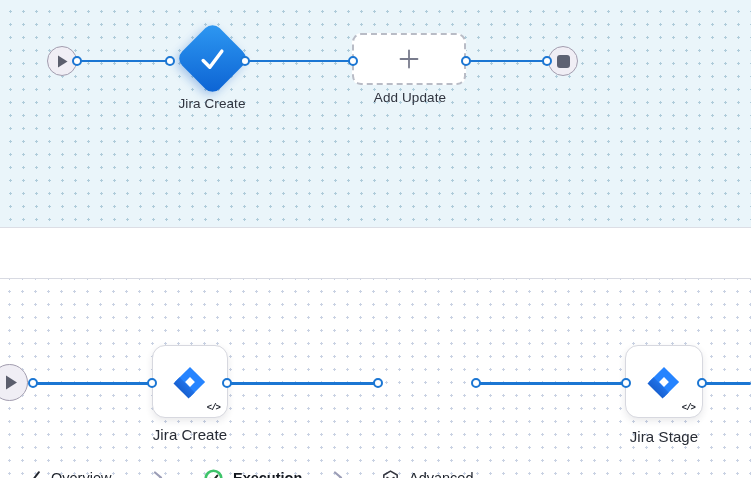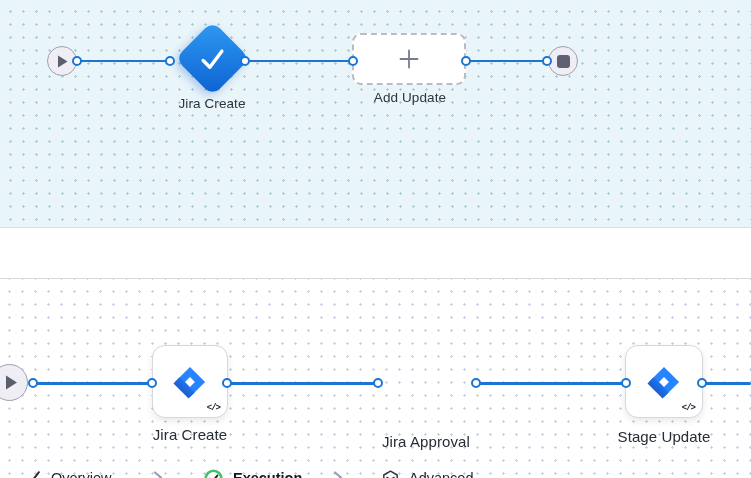--- a/index.html
+++ b/index.html
@@ -197,31 +197,30 @@
     <div class="step-card" style="left:152px;top:66px">
       <svg width="34" height="34" viewBox="0 0 36 36">
         <polygon points="18,2 34,18 18,34 2,18" fill="#2684FF"></polygon>
         <polygon points="16.5,35.5 0.5,19.5 7,13 23,29" fill="url(#jgrad)"></polygon>
         <polygon points="18,12.8 23.2,18 18,23.2 12.8,18" fill="#ffffff"></polygon>
       </svg>
       <span class="code-badge">&lt;/&gt;</span>
     </div>
     <div class="node-label big" style="left:130px;top:147px;width:120px">Jira Create</div>
 
-    <div class="node-label big" style="left:356px;top:154px;width:140px">Jira Approval</div>
 
     <div class="step-card" style="left:625px;top:66px;width:78px">
       <svg width="34" height="34" viewBox="0 0 36 36">
         <polygon points="18,2 34,18 18,34 2,18" fill="#2684FF"></polygon>
         <polygon points="16.5,35.5 0.5,19.5 7,13 23,29" fill="url(#jgrad)"></polygon>
         <polygon points="18,12.8 23.2,18 18,23.2 12.8,18" fill="#ffffff"></polygon>
       </svg>
       <span class="code-badge">&lt;/&gt;</span>
     </div>
-    <div class="node-label big" style="left:604px;top:149px;width:120px">Stage Update</div>
+    <div class="node-label big" style="left:604px;top:149px;width:120px">Jira Stage</div>
 
     <div class="port" style="left:28px;top:99px"></div>
     <div class="port" style="left:147px;top:99px"></div>
     <div class="port" style="left:222px;top:99px"></div>
     <div class="port" style="left:373px;top:99px"></div>
     <div class="port" style="left:471px;top:99px"></div>
     <div class="port" style="left:621px;top:99px"></div>
     <div class="port" style="left:697px;top:99px"></div>
   </div>
 

